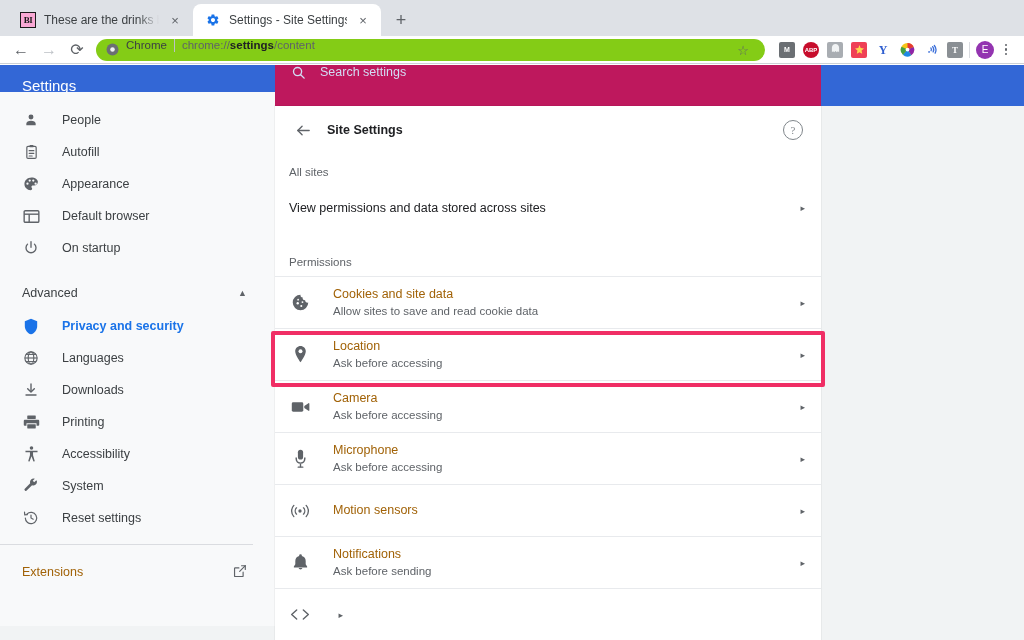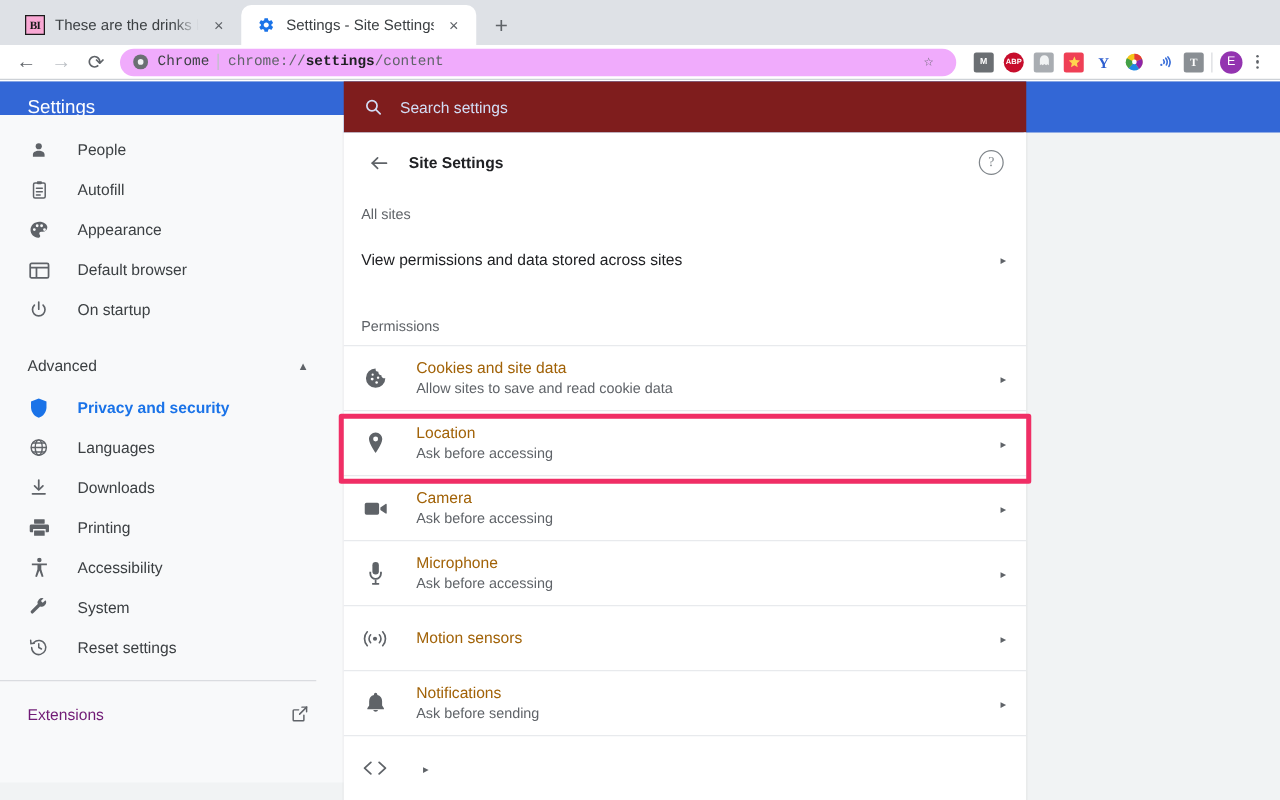--- a/index.html
+++ b/index.html
@@ -103,30 +103,28 @@
     color: #5f6368;
     border-radius: 50%;
     flex: 0 0 26px;
     cursor: pointer;
   }
   .nav-btn.disabled { color: #bdc1c6; }
 
   .omnibox {
     flex: 1;
     height: 22px;
-    background: #f0abfc;
+    background: #84cc16;
     border-radius: 11px;
     display: flex;
-    align-items: center;
     padding: 0 10px;
     gap: 7px;
     margin: 0 6px 0 4px;
     cursor: text;
     min-width: 0;
-    font-family: Liberation Mono, monospace;
   }
   .omni-chip {
     font-size: 11.5px;
     color: #3c4043;
     white-space: nowrap;
   }
   .omni-sep {
     width: 1px; height: 13px;
     background: #bdc1c6;
     flex: 0 0 1px;
@@ -199,23 +197,22 @@
   }
   .settings-title {
     width: 275px;
     padding-left: 22px;
     color: #ffffff;
     font-size: 15px;
   }
   .search-box {
     width: 546px;
     height: 41px;
-    background: #7f1d1d;
-    display: flex;
-    align-items: center;
+    background: #be185d;
+    display: flex;
     gap: 14px;
     padding-left: 16px;
     cursor: text;
   }
   .search-ph { color: #d3ddf5; font-size: 12.5px; }
 
   .sidebar {
     position: absolute;
     top: 27px; left: 0;
     width: 275px;
@@ -259,21 +256,21 @@
     height: 1px;
     background: #dadce0;
     margin: 10px 22px 10px 0;
   }
   .side-link {
     height: 34px;
     display: flex;
     align-items: center;
     padding: 0 28px 0 22px;
     font-size: 12.5px;
-    color: #701a75;
+    color: #a16207;
     cursor: pointer;
   }
   .side-link .lbl { flex: 1; }
   .ext-link-ico { color: #5f6368; }
 
   
   .card {
     position: absolute;
     top: 41px; left: 275px;
     width: 546px;

